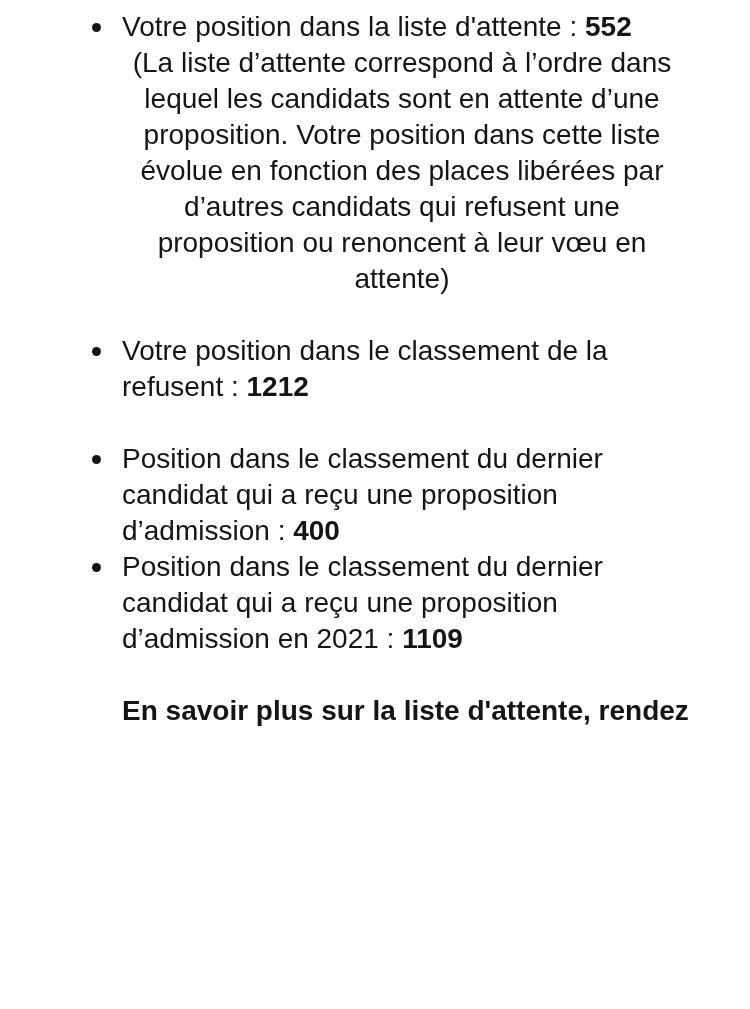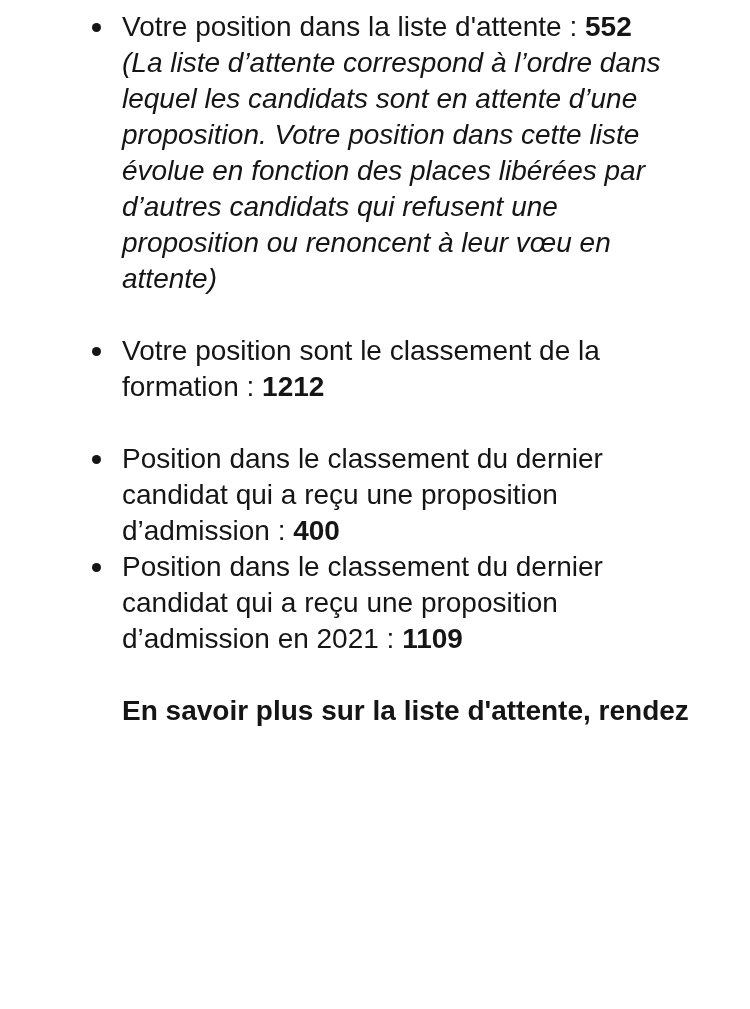--- a/index.html
+++ b/index.html
@@ -37,21 +37,21 @@
     height: 9px;
     border-radius: 50%;
     background: #151515;
   }
   .value {
     font-weight: bold;
     margin-top: 12px;
   }
   .note {
     display: block;
-    font-style: italic;
+    text-align: center;
   }
   .footer-line {
     margin: 0;
     padding-left: 122px;
     font-weight: bold;
     white-space: nowrap;
   }
 </style>
 </head>
 <body>
@@ -60,21 +60,21 @@
 
   <ul class="group">
     <li class="item">
       <span class="label">Votre position dans la liste d'attente : </span><span class="value">552</span>
       <span class="note">(La liste d’attente correspond à l’ordre dans lequel les candidats sont en attente d’une proposition. Votre position dans cette liste évolue en fonction des places libérées par d’autres candidats qui refusent une proposition ou renoncent à leur vœu en attente)</span>
     </li>
   </ul>
 
   <ul class="group">
     <li class="item">
-      <span class="label">Votre position sont le classement de la formation : </span><span class="value">1212</span>
+      <span class="label">Votre position dans le classement de la refusent : </span><span class="value">1212</span>
     </li>
   </ul>
 
   <ul class="group">
     <li class="item">
       <span class="label">Position dans le classement du dernier candidat qui a reçu une proposition d’admission : </span><span class="value">400</span>
     </li>
     <li class="item">
       <span class="label">Position dans le classement du dernier candidat qui a reçu une proposition d’admission en 2021 : </span><span class="value">1109</span>
     </li>

